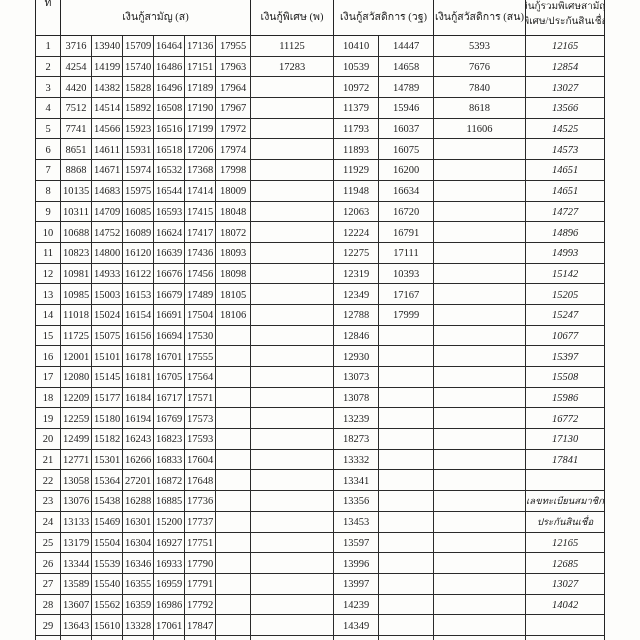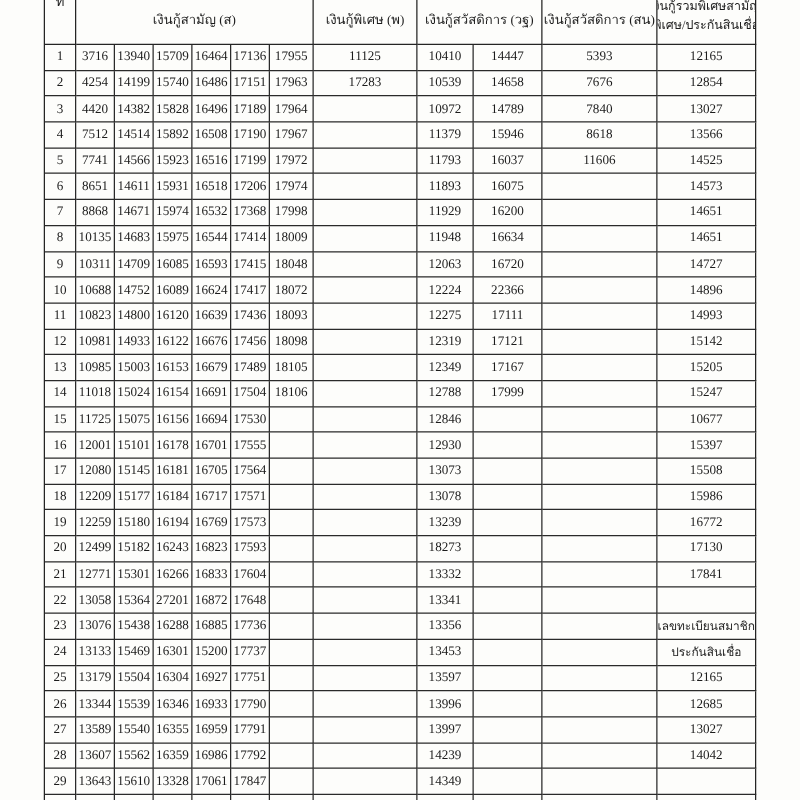--- a/index.html
+++ b/index.html
@@ -46,21 +46,21 @@
   .row { display: contents; }
   .cell {
     box-sizing: border-box;
     border-right: 1px solid #2a2a2a;
     border-bottom: 1px solid #2a2a2a;
     display: flex; align-items: center; justify-content: center;
     font-size: 10.5px;
     overflow: hidden;
     white-space: nowrap;
   }
-  .cell.c-last { border-right: 1.6px solid #242424; }
+  .cell.c-last { border-right: 1.6px solid #242424; font-style: italic; }
   .cell.c-txt { font-size: 9.5px; }
 </style>
 </head>
 <body>
 
 <div class="page">
   <div class="tbl">
 
     <div class="thead">
       <div class="hcell h-no">
@@ -87,23 +87,23 @@
     <div class="tbody" id="tbody">
         <div class="row"><div class="cell">1</div><div class="cell">3716</div><div class="cell">13940</div><div class="cell">15709</div><div class="cell">16464</div><div class="cell">17136</div><div class="cell">17955</div><div class="cell">11125</div><div class="cell">10410</div><div class="cell">14447</div><div class="cell">5393</div><div class="cell c-last">12165</div></div>
         <div class="row"><div class="cell">2</div><div class="cell">4254</div><div class="cell">14199</div><div class="cell">15740</div><div class="cell">16486</div><div class="cell">17151</div><div class="cell">17963</div><div class="cell">17283</div><div class="cell">10539</div><div class="cell">14658</div><div class="cell">7676</div><div class="cell c-last">12854</div></div>
         <div class="row"><div class="cell">3</div><div class="cell">4420</div><div class="cell">14382</div><div class="cell">15828</div><div class="cell">16496</div><div class="cell">17189</div><div class="cell">17964</div><div class="cell"></div><div class="cell">10972</div><div class="cell">14789</div><div class="cell">7840</div><div class="cell c-last">13027</div></div>
         <div class="row"><div class="cell">4</div><div class="cell">7512</div><div class="cell">14514</div><div class="cell">15892</div><div class="cell">16508</div><div class="cell">17190</div><div class="cell">17967</div><div class="cell"></div><div class="cell">11379</div><div class="cell">15946</div><div class="cell">8618</div><div class="cell c-last">13566</div></div>
         <div class="row"><div class="cell">5</div><div class="cell">7741</div><div class="cell">14566</div><div class="cell">15923</div><div class="cell">16516</div><div class="cell">17199</div><div class="cell">17972</div><div class="cell"></div><div class="cell">11793</div><div class="cell">16037</div><div class="cell">11606</div><div class="cell c-last">14525</div></div>
         <div class="row"><div class="cell">6</div><div class="cell">8651</div><div class="cell">14611</div><div class="cell">15931</div><div class="cell">16518</div><div class="cell">17206</div><div class="cell">17974</div><div class="cell"></div><div class="cell">11893</div><div class="cell">16075</div><div class="cell"></div><div class="cell c-last">14573</div></div>
         <div class="row"><div class="cell">7</div><div class="cell">8868</div><div class="cell">14671</div><div class="cell">15974</div><div class="cell">16532</div><div class="cell">17368</div><div class="cell">17998</div><div class="cell"></div><div class="cell">11929</div><div class="cell">16200</div><div class="cell"></div><div class="cell c-last">14651</div></div>
         <div class="row"><div class="cell">8</div><div class="cell">10135</div><div class="cell">14683</div><div class="cell">15975</div><div class="cell">16544</div><div class="cell">17414</div><div class="cell">18009</div><div class="cell"></div><div class="cell">11948</div><div class="cell">16634</div><div class="cell"></div><div class="cell c-last">14651</div></div>
         <div class="row"><div class="cell">9</div><div class="cell">10311</div><div class="cell">14709</div><div class="cell">16085</div><div class="cell">16593</div><div class="cell">17415</div><div class="cell">18048</div><div class="cell"></div><div class="cell">12063</div><div class="cell">16720</div><div class="cell"></div><div class="cell c-last">14727</div></div>
-        <div class="row"><div class="cell">10</div><div class="cell">10688</div><div class="cell">14752</div><div class="cell">16089</div><div class="cell">16624</div><div class="cell">17417</div><div class="cell">18072</div><div class="cell"></div><div class="cell">12224</div><div class="cell">22366</div><div class="cell"></div><div class="cell c-last">14896</div></div>
+        <div class="row"><div class="cell">10</div><div class="cell">10688</div><div class="cell">14752</div><div class="cell">16089</div><div class="cell">16624</div><div class="cell">17417</div><div class="cell">18072</div><div class="cell"></div><div class="cell">12224</div><div class="cell">16791</div><div class="cell"></div><div class="cell c-last">14896</div></div>
         <div class="row"><div class="cell">11</div><div class="cell">10823</div><div class="cell">14800</div><div class="cell">16120</div><div class="cell">16639</div><div class="cell">17436</div><div class="cell">18093</div><div class="cell"></div><div class="cell">12275</div><div class="cell">17111</div><div class="cell"></div><div class="cell c-last">14993</div></div>
-        <div class="row"><div class="cell">12</div><div class="cell">10981</div><div class="cell">14933</div><div class="cell">16122</div><div class="cell">16676</div><div class="cell">17456</div><div class="cell">18098</div><div class="cell"></div><div class="cell">12319</div><div class="cell">17121</div><div class="cell"></div><div class="cell c-last">15142</div></div>
+        <div class="row"><div class="cell">12</div><div class="cell">10981</div><div class="cell">14933</div><div class="cell">16122</div><div class="cell">16676</div><div class="cell">17456</div><div class="cell">18098</div><div class="cell"></div><div class="cell">12319</div><div class="cell">10393</div><div class="cell"></div><div class="cell c-last">15142</div></div>
         <div class="row"><div class="cell">13</div><div class="cell">10985</div><div class="cell">15003</div><div class="cell">16153</div><div class="cell">16679</div><div class="cell">17489</div><div class="cell">18105</div><div class="cell"></div><div class="cell">12349</div><div class="cell">17167</div><div class="cell"></div><div class="cell c-last">15205</div></div>
         <div class="row"><div class="cell">14</div><div class="cell">11018</div><div class="cell">15024</div><div class="cell">16154</div><div class="cell">16691</div><div class="cell">17504</div><div class="cell">18106</div><div class="cell"></div><div class="cell">12788</div><div class="cell">17999</div><div class="cell"></div><div class="cell c-last">15247</div></div>
         <div class="row"><div class="cell">15</div><div class="cell">11725</div><div class="cell">15075</div><div class="cell">16156</div><div class="cell">16694</div><div class="cell">17530</div><div class="cell"></div><div class="cell"></div><div class="cell">12846</div><div class="cell"></div><div class="cell"></div><div class="cell c-last">10677</div></div>
         <div class="row"><div class="cell">16</div><div class="cell">12001</div><div class="cell">15101</div><div class="cell">16178</div><div class="cell">16701</div><div class="cell">17555</div><div class="cell"></div><div class="cell"></div><div class="cell">12930</div><div class="cell"></div><div class="cell"></div><div class="cell c-last">15397</div></div>
         <div class="row"><div class="cell">17</div><div class="cell">12080</div><div class="cell">15145</div><div class="cell">16181</div><div class="cell">16705</div><div class="cell">17564</div><div class="cell"></div><div class="cell"></div><div class="cell">13073</div><div class="cell"></div><div class="cell"></div><div class="cell c-last">15508</div></div>
         <div class="row"><div class="cell">18</div><div class="cell">12209</div><div class="cell">15177</div><div class="cell">16184</div><div class="cell">16717</div><div class="cell">17571</div><div class="cell"></div><div class="cell"></div><div class="cell">13078</div><div class="cell"></div><div class="cell"></div><div class="cell c-last">15986</div></div>
         <div class="row"><div class="cell">19</div><div class="cell">12259</div><div class="cell">15180</div><div class="cell">16194</div><div class="cell">16769</div><div class="cell">17573</div><div class="cell"></div><div class="cell"></div><div class="cell">13239</div><div class="cell"></div><div class="cell"></div><div class="cell c-last">16772</div></div>
         <div class="row"><div class="cell">20</div><div class="cell">12499</div><div class="cell">15182</div><div class="cell">16243</div><div class="cell">16823</div><div class="cell">17593</div><div class="cell"></div><div class="cell"></div><div class="cell">18273</div><div class="cell"></div><div class="cell"></div><div class="cell c-last">17130</div></div>
         <div class="row"><div class="cell">21</div><div class="cell">12771</div><div class="cell">15301</div><div class="cell">16266</div><div class="cell">16833</div><div class="cell">17604</div><div class="cell"></div><div class="cell"></div><div class="cell">13332</div><div class="cell"></div><div class="cell"></div><div class="cell c-last">17841</div></div>
         <div class="row"><div class="cell">22</div><div class="cell">13058</div><div class="cell">15364</div><div class="cell">27201</div><div class="cell">16872</div><div class="cell">17648</div><div class="cell"></div><div class="cell"></div><div class="cell">13341</div><div class="cell"></div><div class="cell"></div><div class="cell c-last"></div></div>

